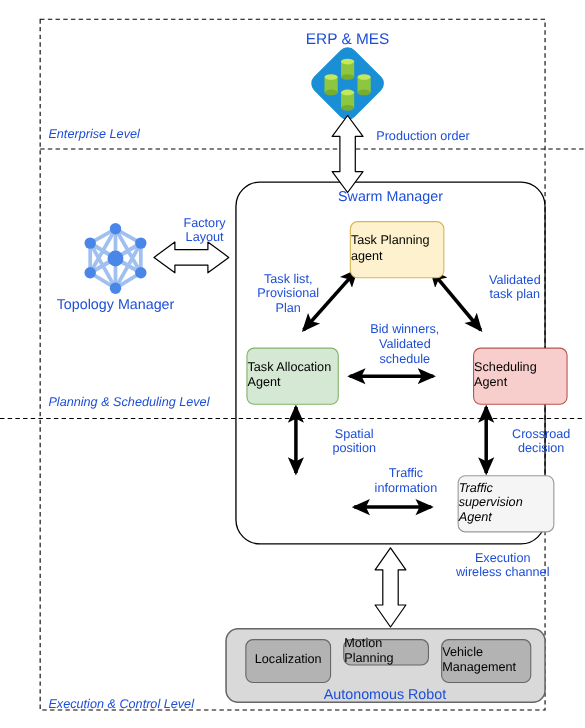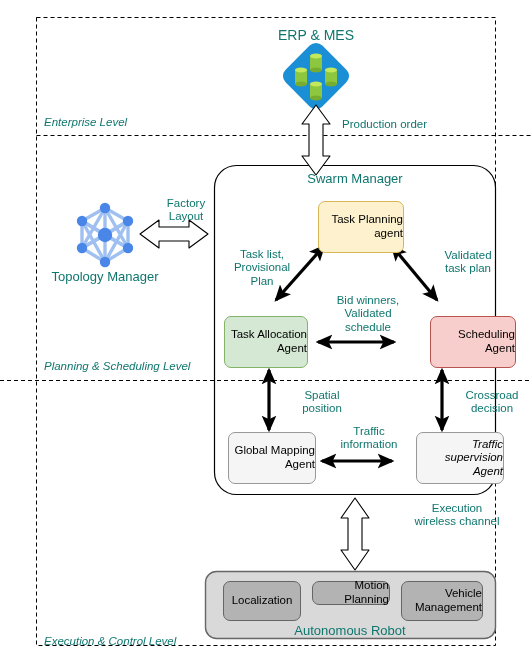--- a/index.html
+++ b/index.html
@@ -19,38 +19,38 @@
   }
   #svg-layer {
     position: absolute;
     left: 0;
     top: 0;
     width: 532px;
     height: 662px;
   }
   .lbl {
     position: absolute;
-    color: #0f766e;
+    color: #1d4ed8;
     line-height: 1.16;
     white-space: pre;
     text-align: center;
   }
   .level-label {
     font-style: italic;
     font-size: 11.5px;
     text-align: left;
     white-space: nowrap;
   }
   .node-box {
     position: absolute;
     box-sizing: border-box;
     display: flex;
     align-items: center;
     justify-content: center;
-    text-align: right;
+    text-align: left;
     font-size: 11.5px;
     line-height: 1.18;
     color: #000000;
     border-radius: 7px;
   }
   .arrow-label {
     font-size: 11.5px;
     padding-left: 12px;
   }
   .title-text {
@@ -162,23 +162,20 @@
 agent</div>
 
   <div class="node-box" style="left:224px; top:316px; width:84px; height:52px;
        background:#d5e8d4; border:1.4px solid #82b366;">Task Allocation
 Agent</div>
 
   <div class="node-box" style="left:394px; top:316px; width:86px; height:52px;
        background:#f8cecc; border:1.4px solid #b85450;margin-left:36px;">Scheduling
 Agent</div>
 
-  <div class="node-box" style="left:228px; top:432px; width:88px; height:52px;
-       background:#f5f5f5; border:1.4px solid #999999;">Global Mapping
-Agent</div>
 
   <div class="node-box" style="left:416px; top:432px; width:88px; height:52px;
        background:#f5f5f5; border:1.4px solid #999999;font-style:italic;">Traffic
 supervision
 Agent</div>
 
   <div class="lbl arrow-label" style="left:215px; top:248px; width:70px;">Task list,
 Provisional
 Plan</div>
 

